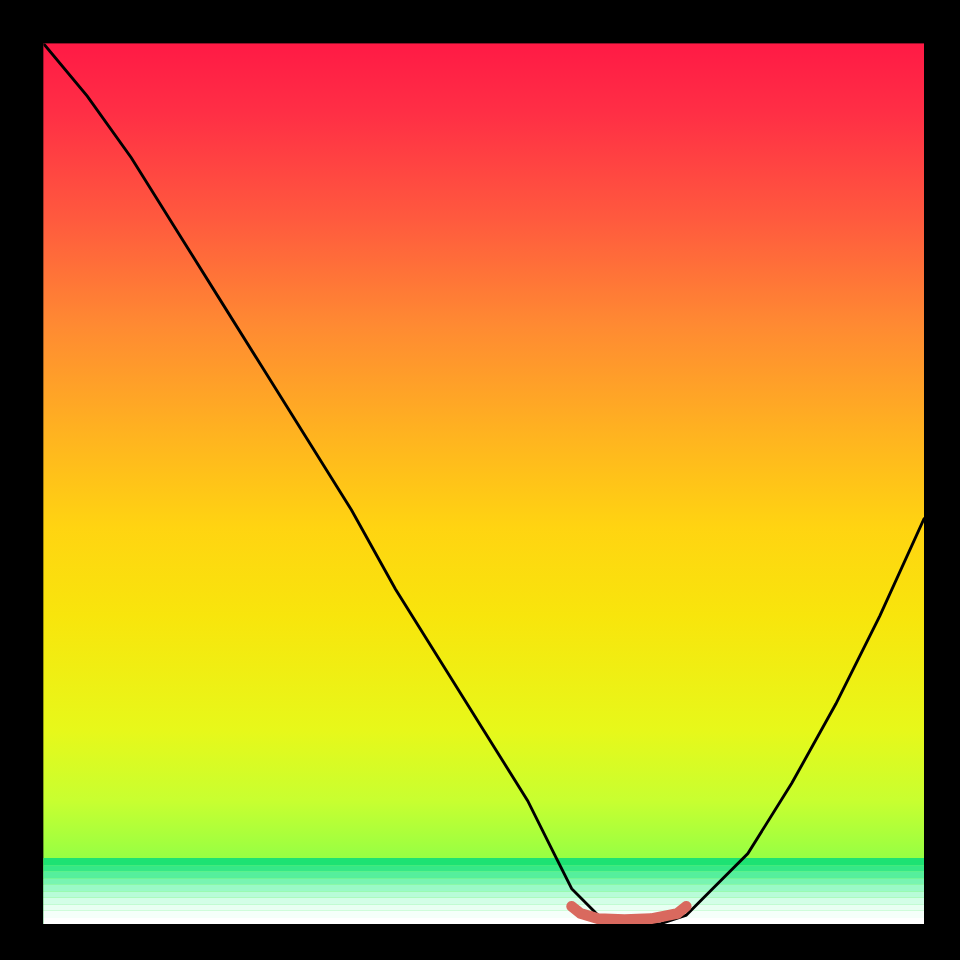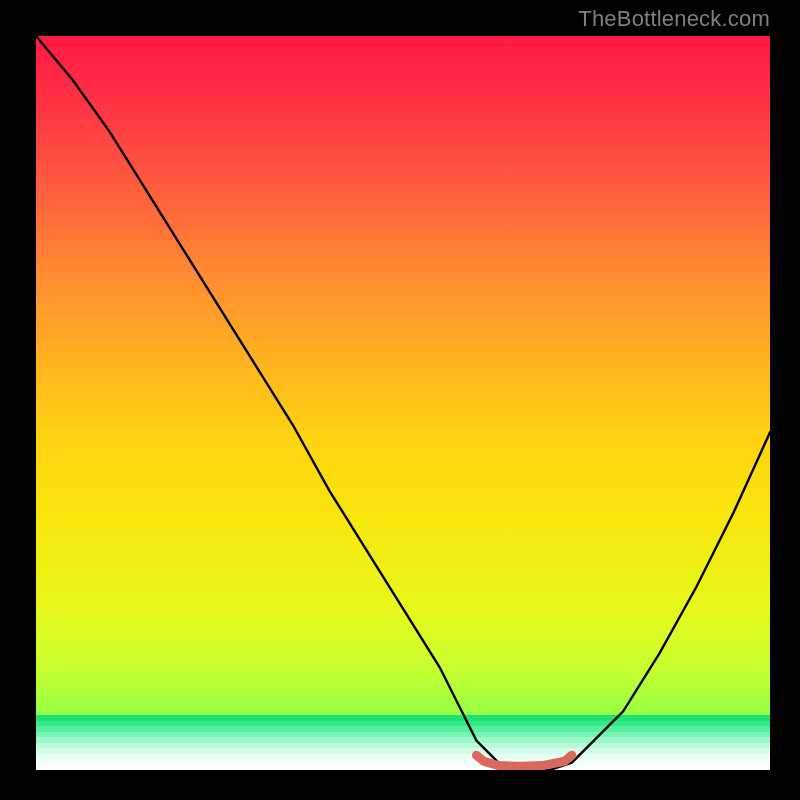--- a/index.html
+++ b/index.html
@@ -63,21 +63,20 @@
   }
   svg.curve {
     position: absolute;
     inset: 0;
   }
 </style>
 </head>
 <body>
 
 <div class="frame">
-  <div class="watermark">TheBottleneck.com</div>
 
   <div class="plot-area">
     <div class="gradient-bg"></div>
     <div id="bands">
         <div class="band" style="background: rgb(29, 226, 115); height: 5.5px; top: 679px;"></div>
         <div class="band" style="background: rgb(54, 232, 135); height: 5.5px; top: 684.5px;"></div>
         <div class="band" style="background: rgb(85, 239, 156); height: 5.5px; top: 690px;"></div>
         <div class="band" style="background: rgb(120, 244, 178); height: 5.5px; top: 695.5px;"></div>
         <div class="band" style="background: rgb(154, 249, 199); height: 5.5px; top: 701px;"></div>
         <div class="band" style="background: rgb(184, 252, 216); height: 5.5px; top: 706.5px;"></div>

